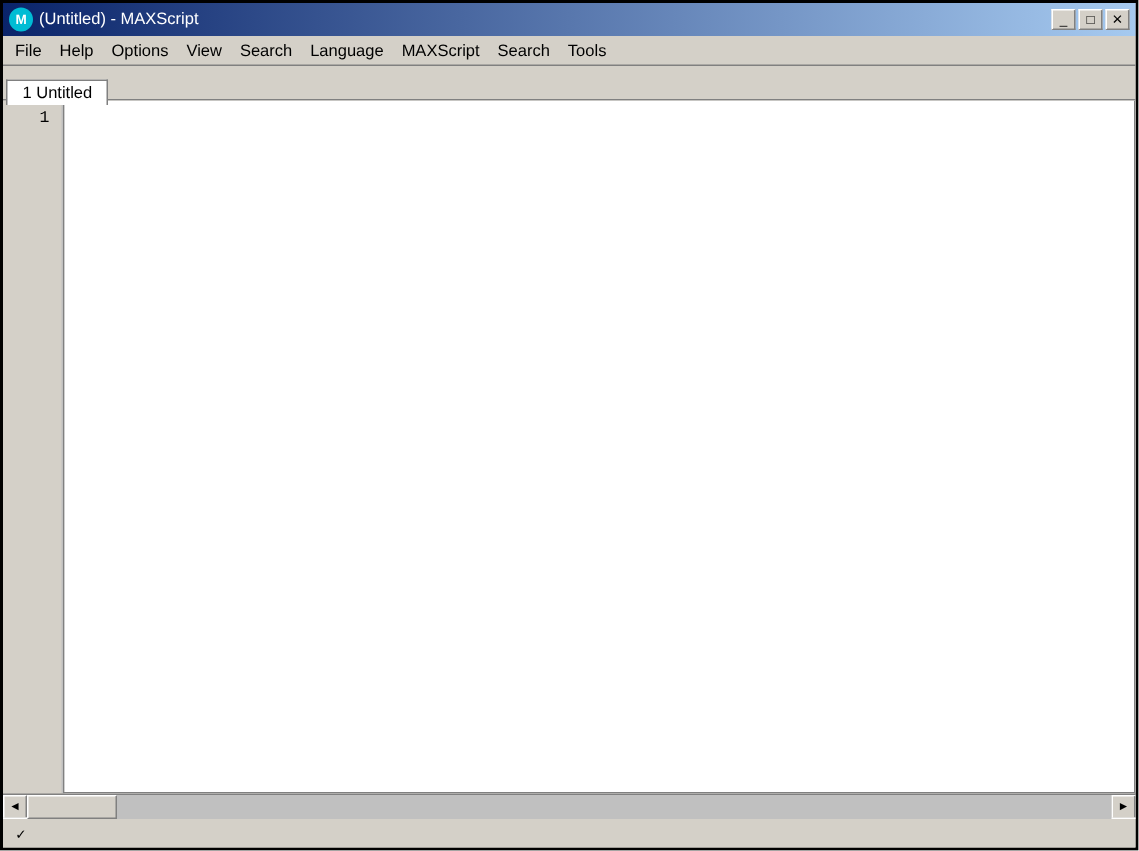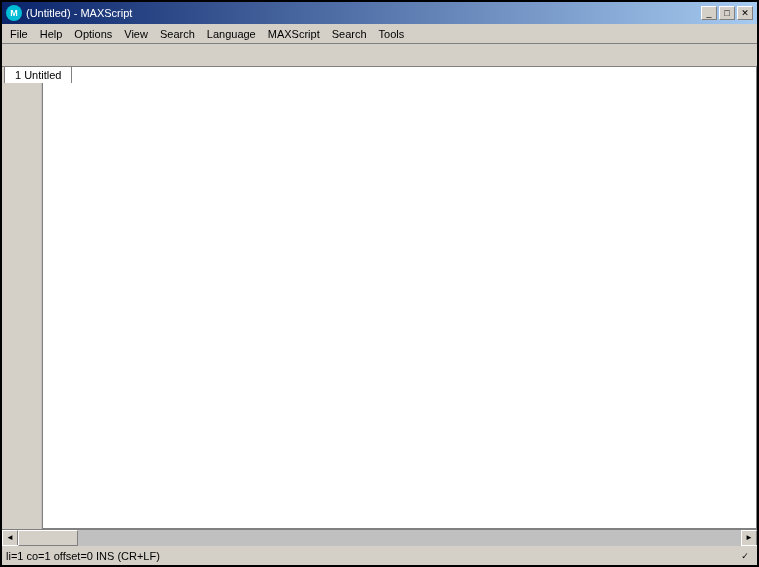--- a/index.html
+++ b/index.html
@@ -106,21 +106,21 @@
 
     .tab {
       padding: 2px 10px;
       font-size: 11px;
       background: #d4d0c8;
       border: 1px solid #808080;
       border-bottom: none;
       cursor: pointer;
       color: #000;
       position: relative;
-      top: 17px;
+      top: 4px;
     }
 
     .tab.active {
       background: #ffffff;
       border-top: 1px solid #808080;
       border-left: 1px solid #808080;
       border-right: 1px solid #808080;
       z-index: 1;
     }
 
@@ -311,18 +311,17 @@
 
     <div class="scrollbar-horizontal">
       <div class="scroll-btn">◄</div>
       <div class="scroll-track">
         <div class="scroll-thumb"></div>
       </div>
       <div class="scroll-btn-right">►</div>
     </div>
 
     <div class="status-bar">
-      <span class="status-text">li=1 co=1 offset=0 INS (CR+LF)</span>
       <div class="status-icon">✓</div>
     </div>
   </div>
 
 </div>
 
 </body></html>

